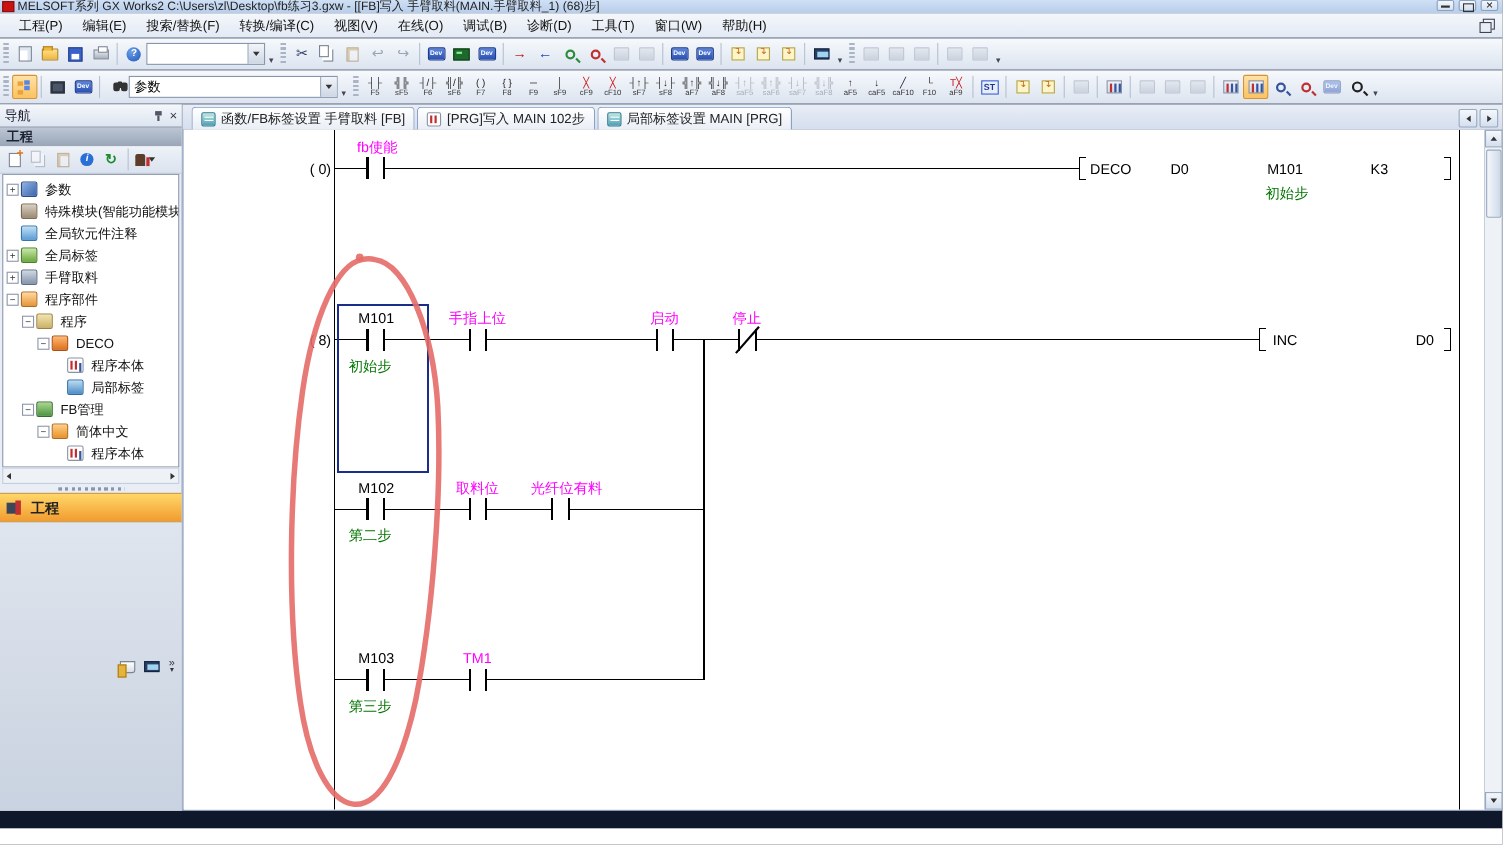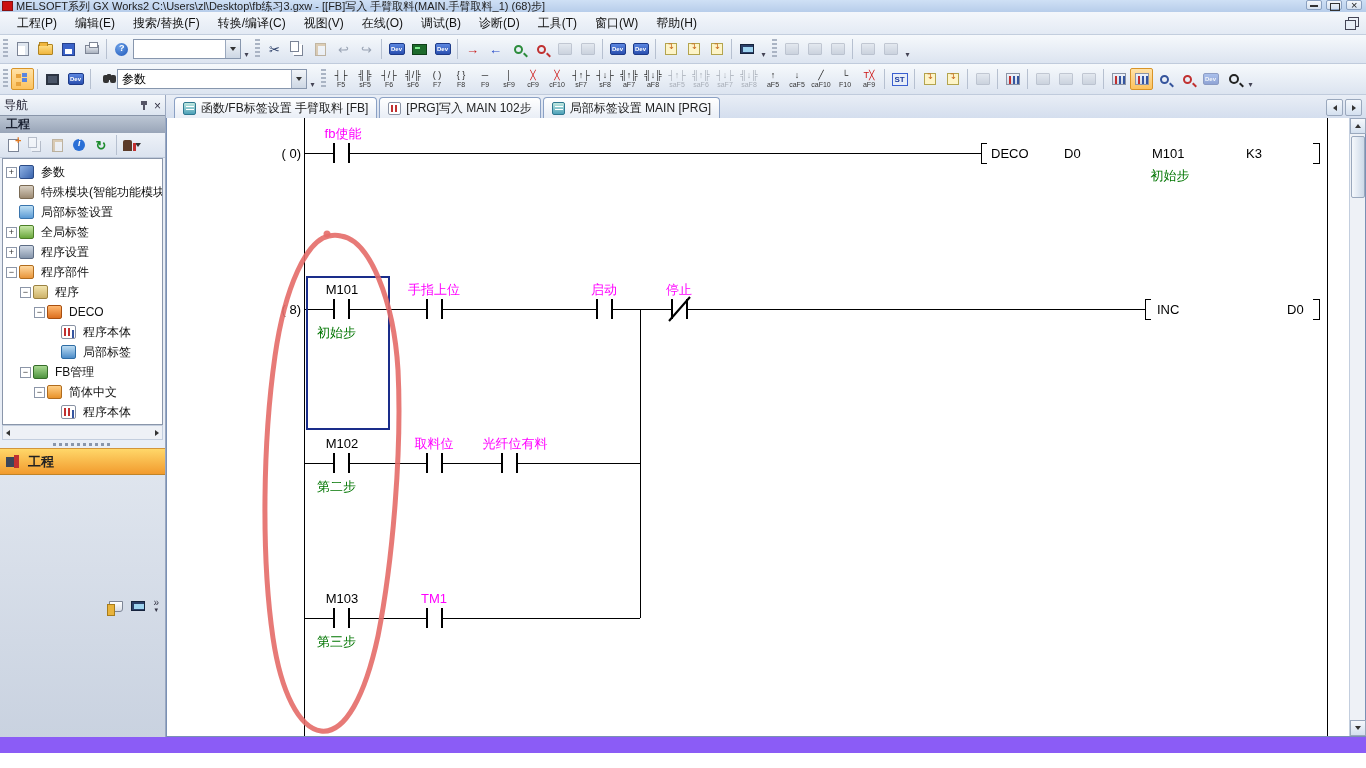--- a/index.html
+++ b/index.html
@@ -1,17 +1,17 @@
 <!DOCTYPE html>
 <html><head>
 <meta charset="utf-8">
 <style>
   * { margin:0; padding:0; box-sizing:border-box; }
   html,body { width:1366px; height:768px; font-family:"Liberation Sans", sans-serif; background:#fff; overflow:hidden; }
-  #app { position:relative; width:1366px; height:768px; background:#8b5cf6; }
+  #app { position:relative; width:1366px; height:768px; background:#0f172a; }
 
   
   #titlebar { position:absolute; left:0; top:0; width:1366px; height:12px; background:linear-gradient(#cfe0f5,#b7cdea); overflow:hidden; display:flex; align-items:flex-start; }
   #app-icon { width:11px; height:10px; margin:1px 3px 0 2px; background:#cc1111; border:1px solid #881111; flex:none; }
   #title-text { font-size:11px; color:#222; white-space:nowrap; line-height:12px; }
   #win-controls { margin-left:auto; display:flex; gap:4px; padding-right:4px; }
   .winbtn { width:16px; height:10px; background:linear-gradient(#f5f8fc,#d4e0ef); border:1px solid #8aa0c0; border-radius:2px; position:relative; }
   .i-min::after { content:""; position:absolute; left:3px; bottom:2px; width:8px; height:2px; background:#333; }
   .i-max::after { content:""; position:absolute; left:3px; top:2px; width:8px; height:6px; border:1px solid #333; }
   .i-close-x::before { content:"×"; position:absolute; left:4px; top:-2px; font-size:11px; color:#222; }
@@ -569,35 +569,35 @@
             <span class="indent"></span>
             <span class="exp"></span>
             <span class="tico ic-special"></span>
             <span class="tlabel">特殊模块(智能功能模块)</span>
           </div>
 
           <div class="trow lv0">
             <span class="indent"></span>
             <span class="exp"></span>
             <span class="tico ic-comment"></span>
-            <span class="tlabel">局部标签设置</span>
+            <span class="tlabel">全局软元件注释</span>
           </div>
 
           <div class="trow lv0">
             <span class="indent"></span>
             <span class="exp">+</span>
             <span class="tico ic-glabel"></span>
             <span class="tlabel">全局标签</span>
           </div>
 
           <div class="trow lv0">
             <span class="indent"></span>
             <span class="exp">+</span>
             <span class="tico ic-psetting"></span>
-            <span class="tlabel">程序设置</span>
+            <span class="tlabel">手臂取料</span>
           </div>
 
           <div class="trow lv0">
             <span class="indent"></span>
             <span class="exp">−</span>
             <span class="tico ic-ppart"></span>
             <span class="tlabel">程序部件</span>
           </div>
 
           <div class="trow lv1">

